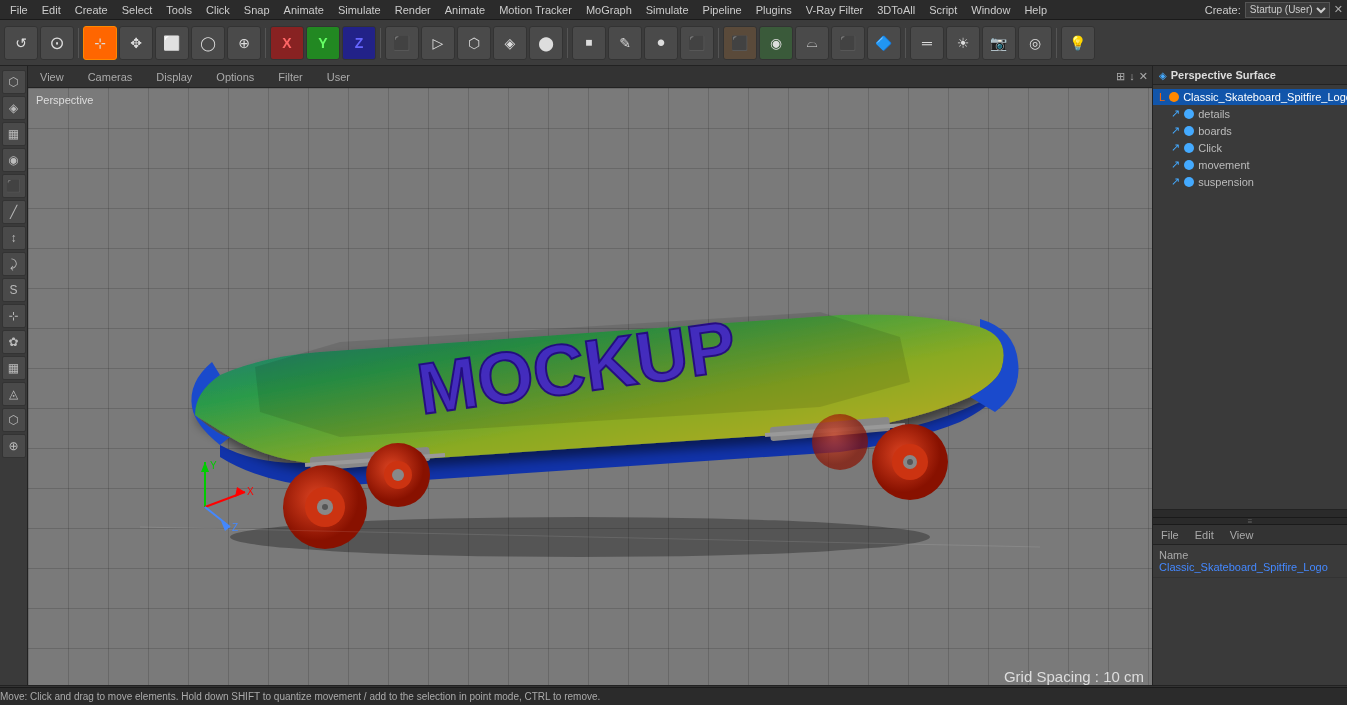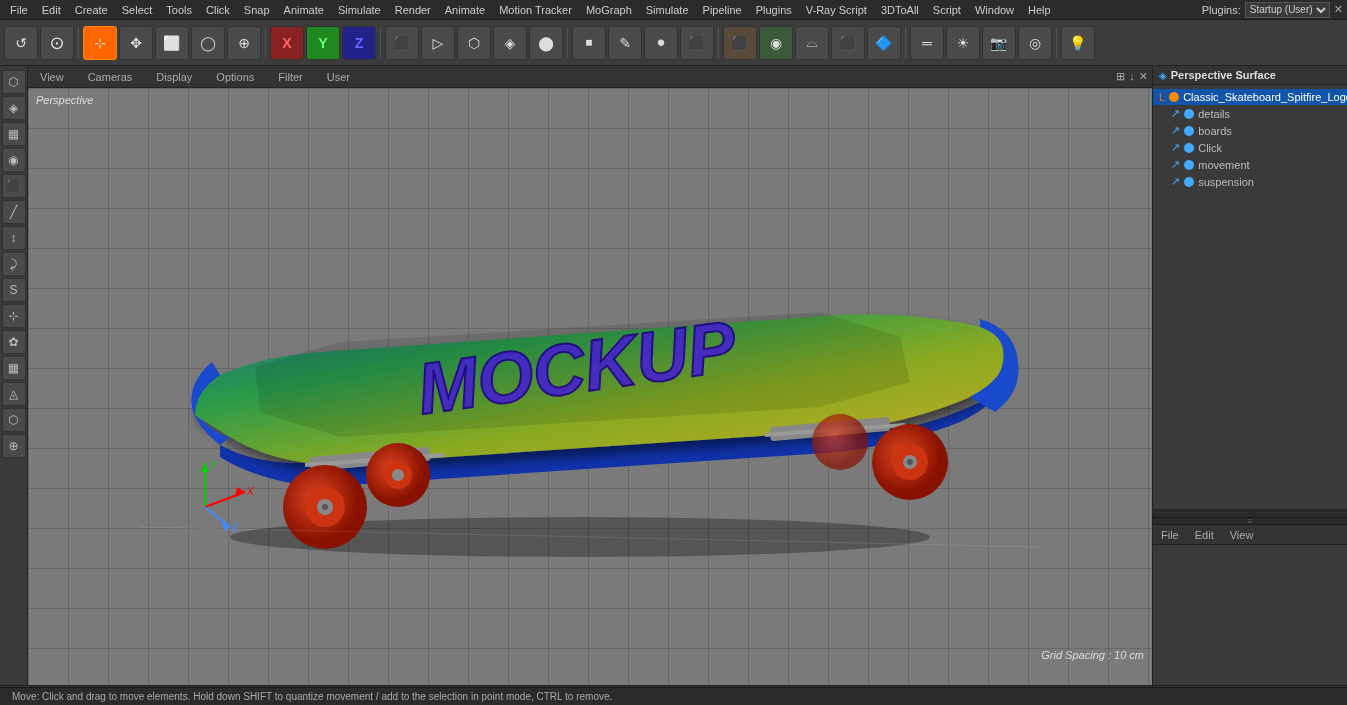--- a/index.html
+++ b/index.html
@@ -144,21 +144,20 @@
       display: flex;
       gap: 4px;
       color: #aaa;
     }
 
     .viewport-canvas {
       flex: 1;
       position: relative;
       background: #666;
       overflow: hidden;
-      font-style: italic;
     }
 
     
     .viewport-canvas::before {
       content: '';
       position: absolute;
       inset: 0;
       background:
         linear-gradient(rgba(0,0,0,0.15) 1px, transparent 1px),
         linear-gradient(90deg, rgba(0,0,0,0.15) 1px, transparent 1px);
@@ -170,23 +169,23 @@
       position: absolute;
       top: 6px;
       left: 8px;
       font-size: 11px;
       color: #ddd;
       z-index: 10;
     }
 
     .grid-spacing-label {
       position: absolute;
-      bottom: 24px;
+      bottom: 0;
       right: 8px;
-      font-size: 11px;
+      font-size: 15px;
       color: #ddd;
       z-index: 10;
     }
 
     
     .skateboard-container {
       position: absolute;
       inset: 0;
       display: flex;
       align-items: center;
@@ -361,21 +360,21 @@
     }
     .t-btn.red-btn { background: #882222; }
     .t-btn.green-btn { background: #228833; }
 
     
     .status-bar {
       height: 18px;
       background: #2b2b2b;
       display: flex;
       align-items: center;
-      padding: 0 12px;
+      padding: 0 0;
       font-size: 10px;
       color: #aaa;
       border-top: 1px solid #1a1a1a;
       position: absolute;
       bottom: 0;
       left: 0;
       right: 0;
     }
   </style>
 </head>
@@ -391,27 +390,27 @@
   <div class="menu-item">Snap</div>
   <div class="menu-item">Animate</div>
   <div class="menu-item">Simulate</div>
   <div class="menu-item">Render</div>
   <div class="menu-item">Animate</div>
   <div class="menu-item">Motion Tracker</div>
   <div class="menu-item">MoGraph</div>
   <div class="menu-item">Simulate</div>
   <div class="menu-item">Pipeline</div>
   <div class="menu-item">Plugins</div>
-  <div class="menu-item">V-Ray Script</div>
+  <div class="menu-item">V-Ray Filter</div>
   <div class="menu-item">3DToAll</div>
   <div class="menu-item">Script</div>
   <div class="menu-item">Window</div>
   <div class="menu-item">Help</div>
   <div class="menu-right">
-    <span>Plugins:</span>
+    <span>Create:</span>
     <select style="background:#3a3a3a;border:1px solid #555;color:#ccc;font-size:10px;height:16px;">
       <option>Startup (User)</option>
     </select>
     <span style="color:#aaa;cursor:pointer;">✕</span>
   </div>
 </div>
 
 <div class="toolbar">
   <div class="tool-btn">↺</div>
   <div class="tool-btn" style="font-size:18px;">⊙</div>
@@ -618,20 +617,25 @@
     <div class="right-panel-divider">
       <span style="font-size:8px;color:#666;">≡</span>
     </div>
 
     <div class="right-bottom">
       <div class="right-bottom-tabs">
         <span class="r-tab">File</span>
         <span class="r-tab">Edit</span>
         <span class="r-tab">View</span>
       </div>
+      <div class="name-row">
+        <span>Name</span>
+        &nbsp;
+        <span class="name-value">Classic_Skateboard_Spitfire_Logo</span>
+      </div>
     </div>
 
   </div>
 
 </div>
 
 <div class="timeline-area" style="height:38px;">
   <div class="timeline-ruler">
     <div class="timeline-marker"></div>
     <div class="timeline-ticks">

